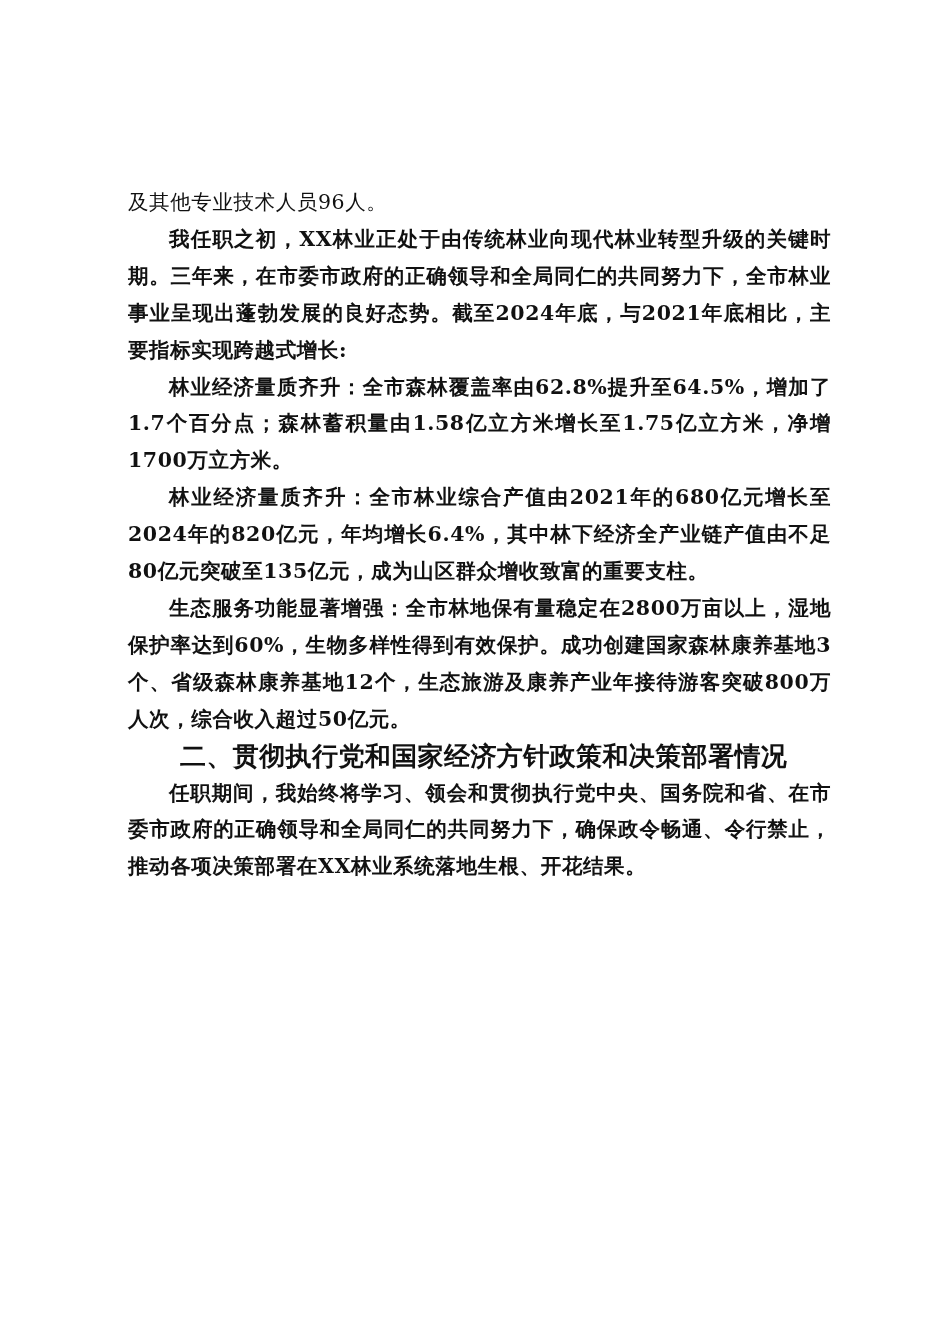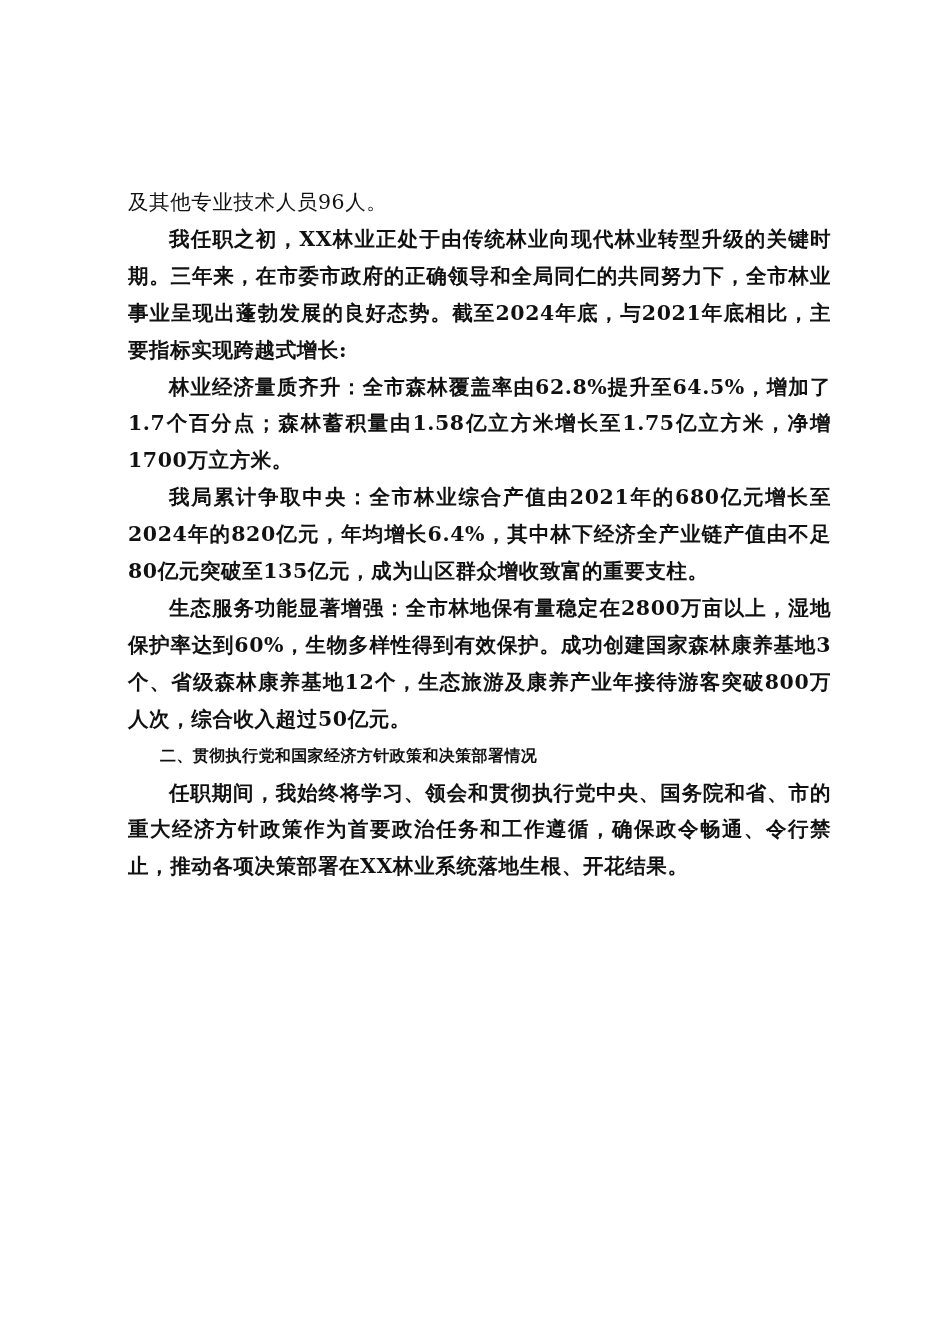--- a/index.html
+++ b/index.html
@@ -18,28 +18,28 @@
     margin: 0;
     text-align: justify;
     text-align-last: left;
     letter-spacing: 0.6px;
   }
   .para.indent { text-indent: 2em; font-weight: bold; }
   .heading {
     margin: 0;
     text-indent: 2em;
     font-family: "DejaVu Sans", "Liberation Sans", sans-serif;
-    font-size: 16px;
+    font-size: 26px;
     letter-spacing: 0.4px;
   }
 </style>
 </head>
 <body>
 
 <div class="page">
   <p class="para">及其他专业技术人员96人。</p>
   <p class="para indent">我任职之初，XX林业正处于由传统林业向现代林业转型升级的关键时期。三年来，在市委市政府的正确领导和全局同仁的共同努力下，全市林业事业呈现出蓬勃发展的良好态势。截至2024年底，与2021年底相比，主要指标实现跨越式增长:</p>
   <p class="para indent">林业经济量质齐升：全市森林覆盖率由62.8%提升至64.5%，增加了1.7个百分点；森林蓄积量由1.58亿立方米增长至1.75亿立方米，净增1700万立方米。</p>
-  <p class="para indent">我局累计争取中央：全市林业综合产值由2021年的680亿元增长至2024年的820亿元，年均增长6.4%，其中林下经济全产业链产值由不足80亿元突破至135亿元，成为山区群众增收致富的重要支柱。</p>
+  <p class="para indent">林业经济量质齐升：全市林业综合产值由2021年的680亿元增长至2024年的820亿元，年均增长6.4%，其中林下经济全产业链产值由不足80亿元突破至135亿元，成为山区群众增收致富的重要支柱。</p>
   <p class="para indent">生态服务功能显著增强：全市林地保有量稳定在2800万亩以上，湿地保护率达到60%，生物多样性得到有效保护。成功创建国家森林康养基地3个、省级森林康养基地12个，生态旅游及康养产业年接待游客突破800万人次，综合收入超过50亿元。</p>
   <h2 class="heading">二、贯彻执行党和国家经济方针政策和决策部署情况</h2>
-  <p class="para indent">任职期间，我始终将学习、领会和贯彻执行党中央、国务院和省、市的重大经济方针政策作为首要政治任务和工作遵循，确保政令畅通、令行禁止，推动各项决策部署在XX林业系统落地生根、开花结果。</p>
+  <p class="para indent">任职期间，我始终将学习、领会和贯彻执行党中央、国务院和省、在市委市政府的正确领导和全局同仁的共同努力下，确保政令畅通、令行禁止，推动各项决策部署在XX林业系统落地生根、开花结果。</p>
 </div>
 
 </body></html>

